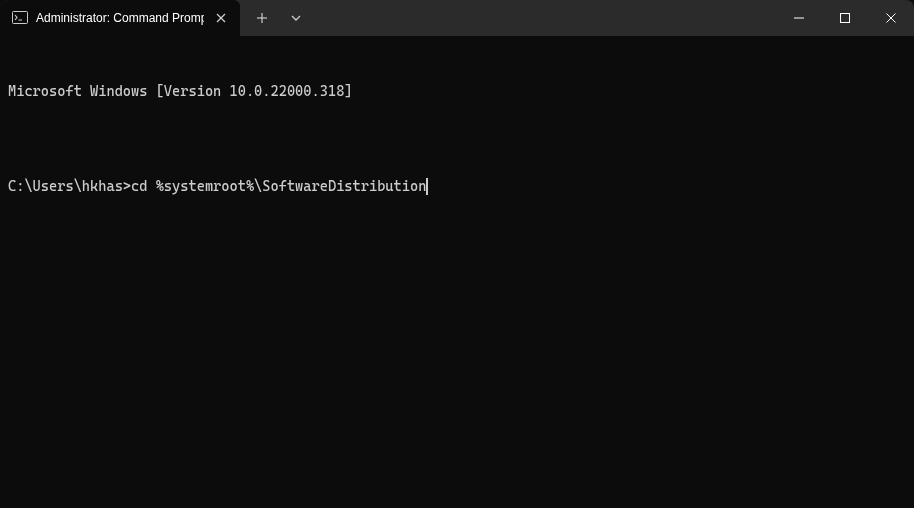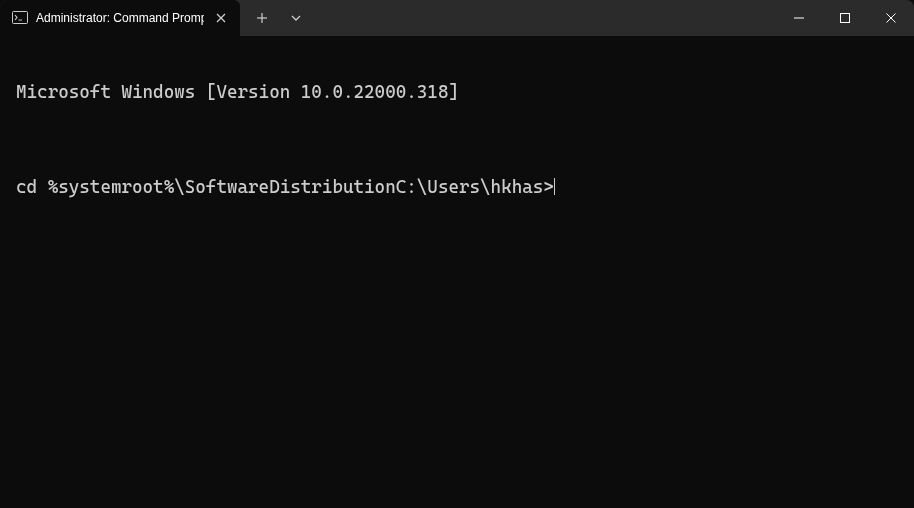--- a/index.html
+++ b/index.html
@@ -77,23 +77,23 @@
     }
     .win-btn {
       width: 46px;
       display: flex;
       align-items: center;
       justify-content: center;
       color: #ffffff;
     }
     .win-btn svg { width: 10px; height: 10px; }
     .terminal {
-      padding: 8px 16px;
+      padding: 8px 8px;
       font-family: Consolas, 'Cascadia Mono', monospace;
-      font-size: 18px;
+      font-size: 14px;
       line-height: 19px;
       color: #cccccc;
       white-space: pre;
     }
     .terminal .line { white-space: pre; }
     .prompt-line { display: flex; }
     .cursor {
       display: inline-block;
       width: 1.5px;
       height: 17px;
@@ -154,14 +154,14 @@
         <line x1="0.5" y1="0.5" x2="9.5" y2="9.5" stroke="currentColor" stroke-width="1"></line>
         <line x1="9.5" y1="0.5" x2="0.5" y2="9.5" stroke="currentColor" stroke-width="1"></line>
       </svg>
     </div>
   </div>
 </div>
 
 <div class="terminal">
   <div class="line">Microsoft Windows [Version 10.0.22000.318]</div>
   <div class="line"></div>
-  <div class="line prompt-line"><span>cd %systemroot%\SoftwareDistribution</span><span>C:\Users\hkhas&gt;</span><span class="cursor"></span></div>
+  <div class="line prompt-line"><span>C:\Users\hkhas&gt;</span><span>cd %systemroot%\SoftwareDistribution</span><span class="cursor"></span></div>
 </div>
 
 </body></html>

